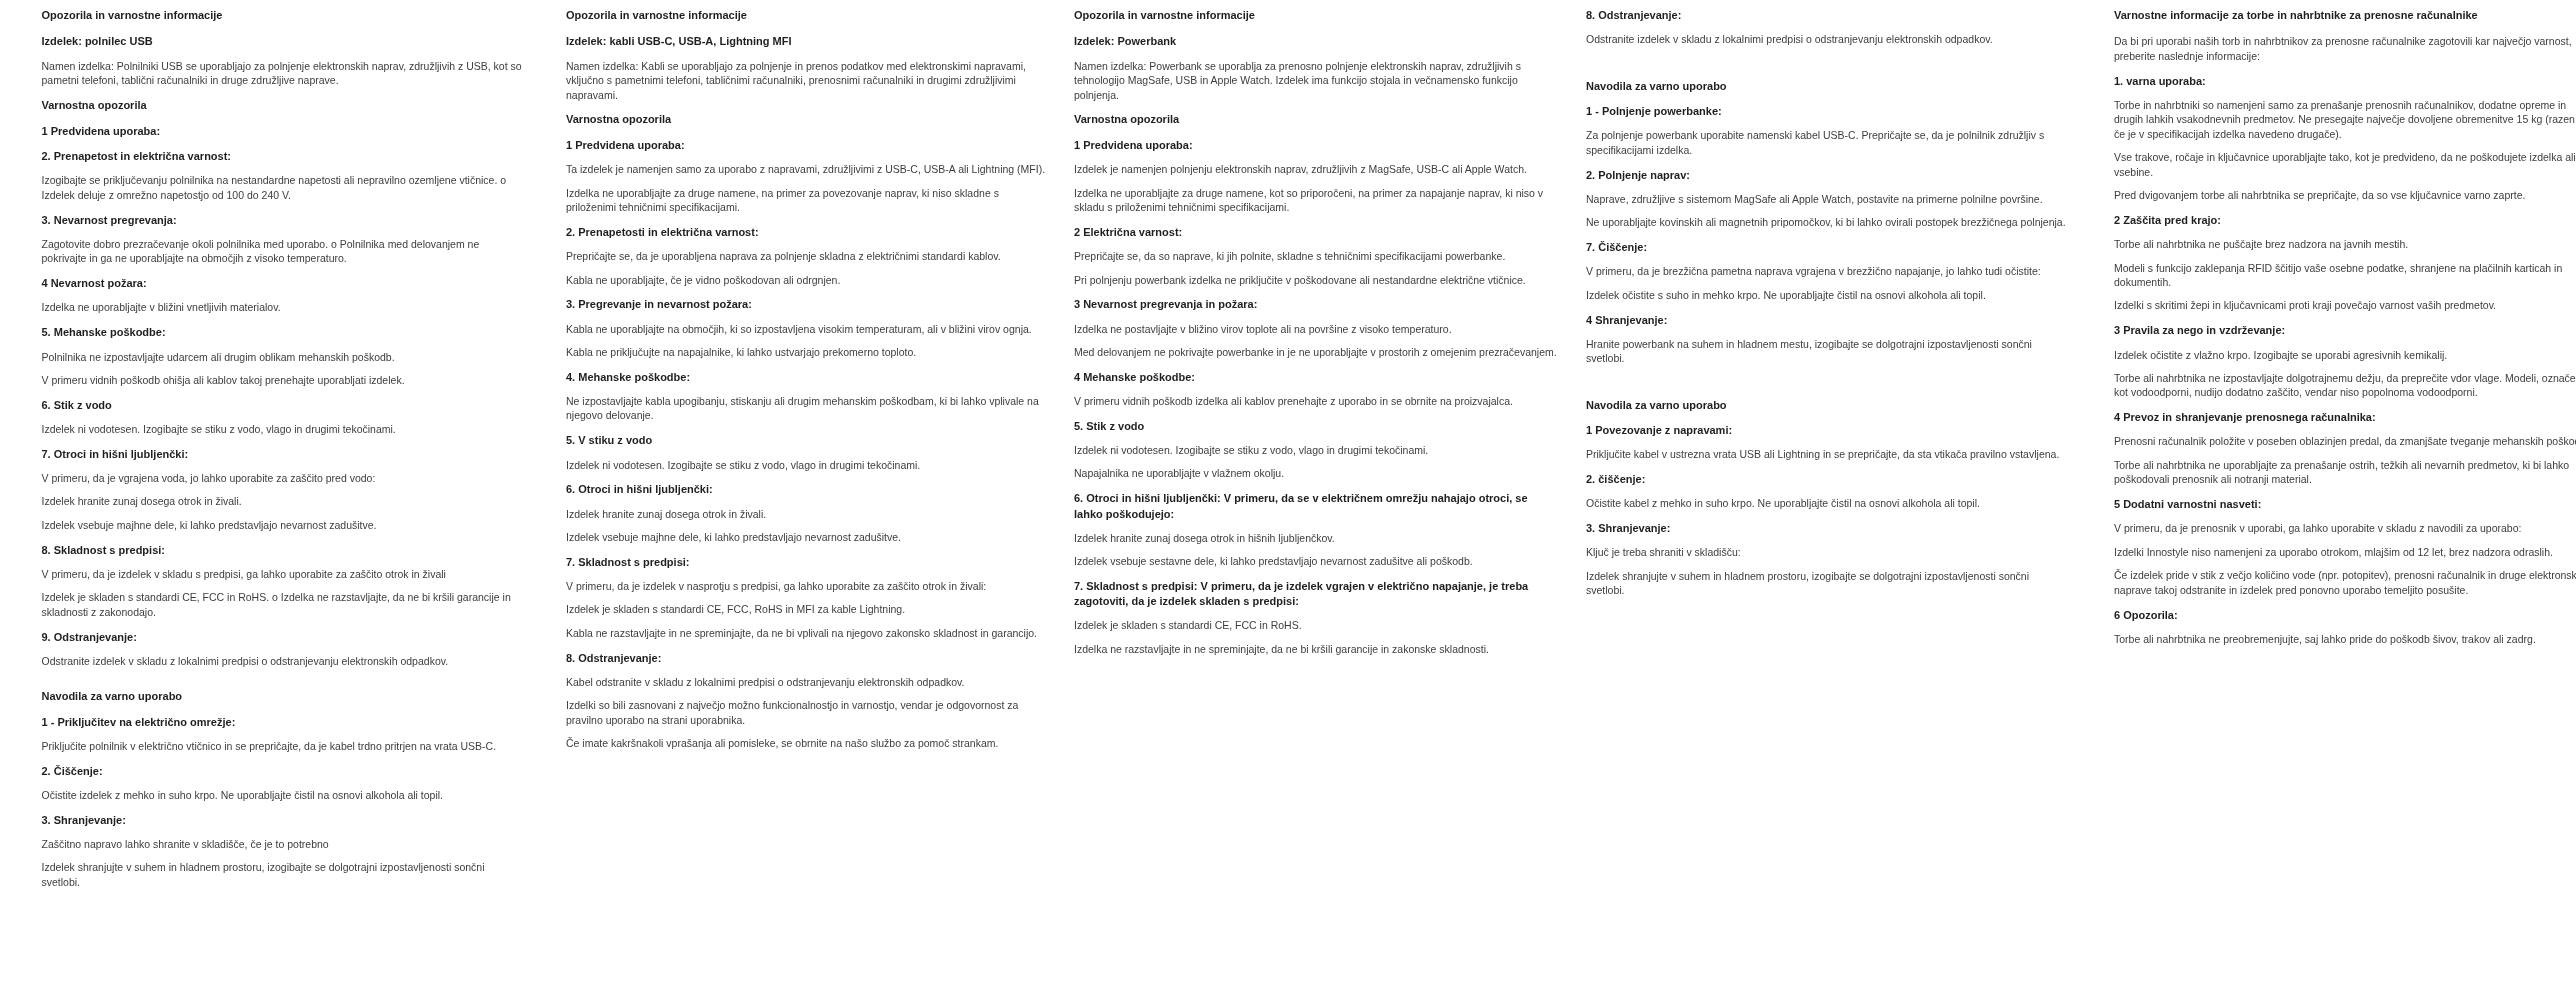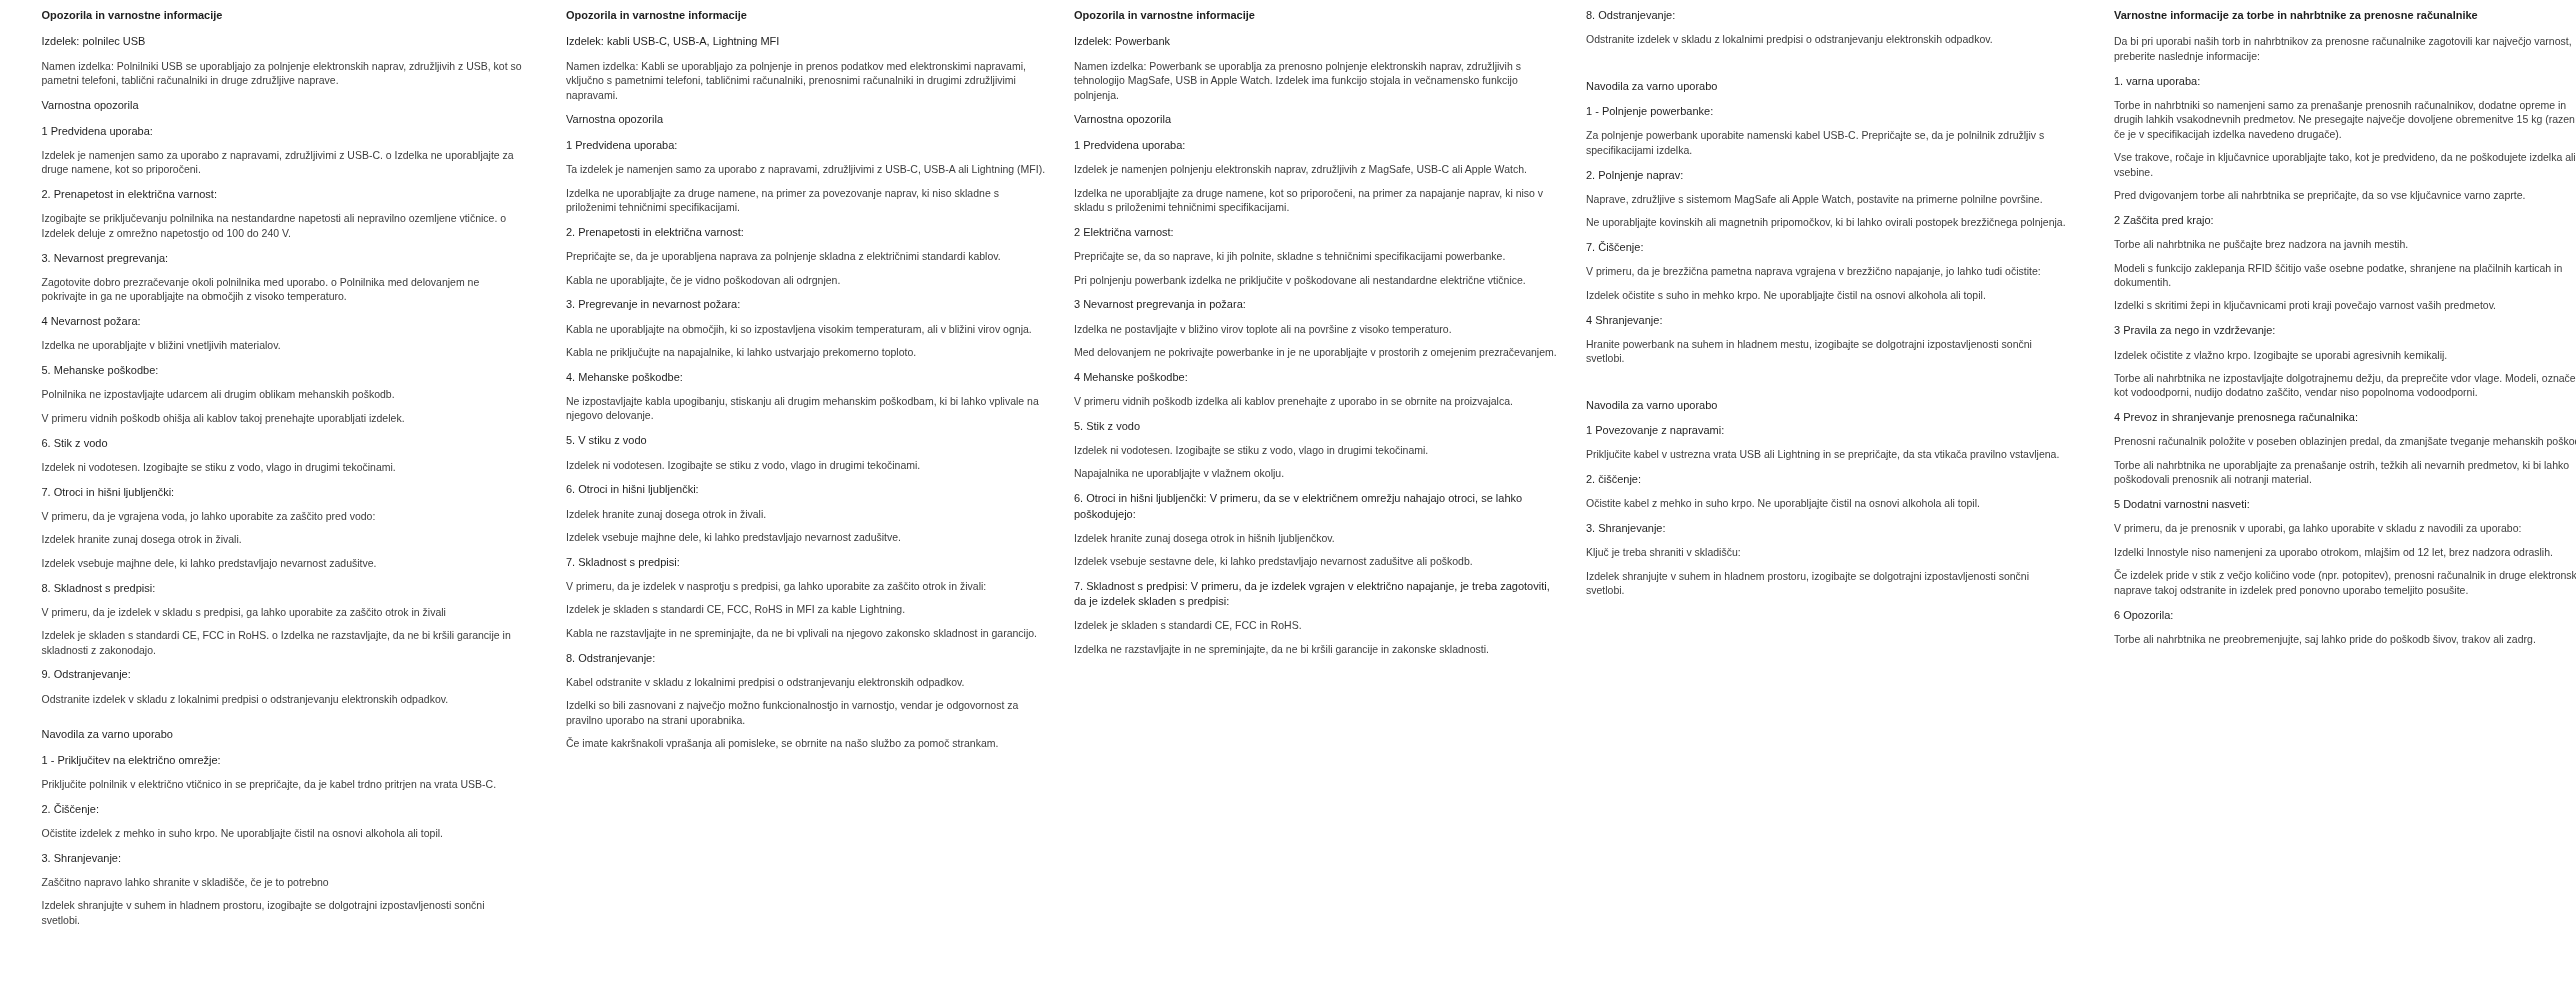--- a/index.html
+++ b/index.html
@@ -17,21 +17,21 @@
   .c2 { left: 1051px; width: 483px; }
   .c3 { left: 1563px; width: 483px; }
   .c4 { left: 2091px; width: 473px; }
   .blk { line-height: 1.38; }
   .h1 {
     font-size: 11px; font-weight: bold;
     color: var(--heading, #1f1f1f);
     margin: 0 0 11.3px 0;
   }
   .h2 {
-    font-size: 11px; font-weight: normal;
+    font-size: 11px; font-weight: bold;
     color: var(--heading, #1f1f1f);
     margin: 10.5px 0 8.9px 0;
   }
   p.blk {
     font-size: 10.5px;
     color: var(--body, #3d3d3d);
     margin: 0 0 8.9px 0;
   }
   .col > .blk:first-child { margin-top: 0; }
   .gap { margin-top: 21px; }
@@ -40,21 +40,20 @@
 </head>
 <body>
 
 <div class="page">
   <section class="col c0">
       <div class="blk h1">Opozorila in varnostne informacije</div>
       <div class="blk h2">Izdelek: polnilec USB</div>
       <p class="blk p">Namen izdelka: Polnilniki USB se uporabljajo za polnjenje elektronskih naprav, združljivih z USB, kot so pametni telefoni, tablični računalniki in druge združljive naprave.</p>
       <div class="blk h2">Varnostna opozorila</div>
       <div class="blk h2">1 Predvidena uporaba:</div>
-      <p class="blk p">Izdelek je namenjen samo za uporabo z napravami, združljivimi z USB-C. o Izdelka ne uporabljajte za druge namene, kot so priporočeni.</p>
       <div class="blk h2">2. Prenapetost in električna varnost:</div>
       <p class="blk p">Izogibajte se priključevanju polnilnika na nestandardne napetosti ali nepravilno ozemljene vtičnice. o Izdelek deluje z omrežno napetostjo od 100 do 240 V.</p>
       <div class="blk h2">3. Nevarnost pregrevanja:</div>
       <p class="blk p">Zagotovite dobro prezračevanje okoli polnilnika med uporabo. o Polnilnika med delovanjem ne pokrivajte in ga ne uporabljajte na območjih z visoko temperaturo.</p>
       <div class="blk h2">4 Nevarnost požara:</div>
       <p class="blk p">Izdelka ne uporabljajte v bližini vnetljivih materialov.</p>
       <div class="blk h2">5. Mehanske poškodbe:</div>
       <p class="blk p">Polnilnika ne izpostavljajte udarcem ali drugim oblikam mehanskih poškodb.</p>
       <p class="blk p">V primeru vidnih poškodb ohišja ali kablov takoj prenehajte uporabljati izdelek.</p>
       <div class="blk h2">6. Stik z vodo</div>

